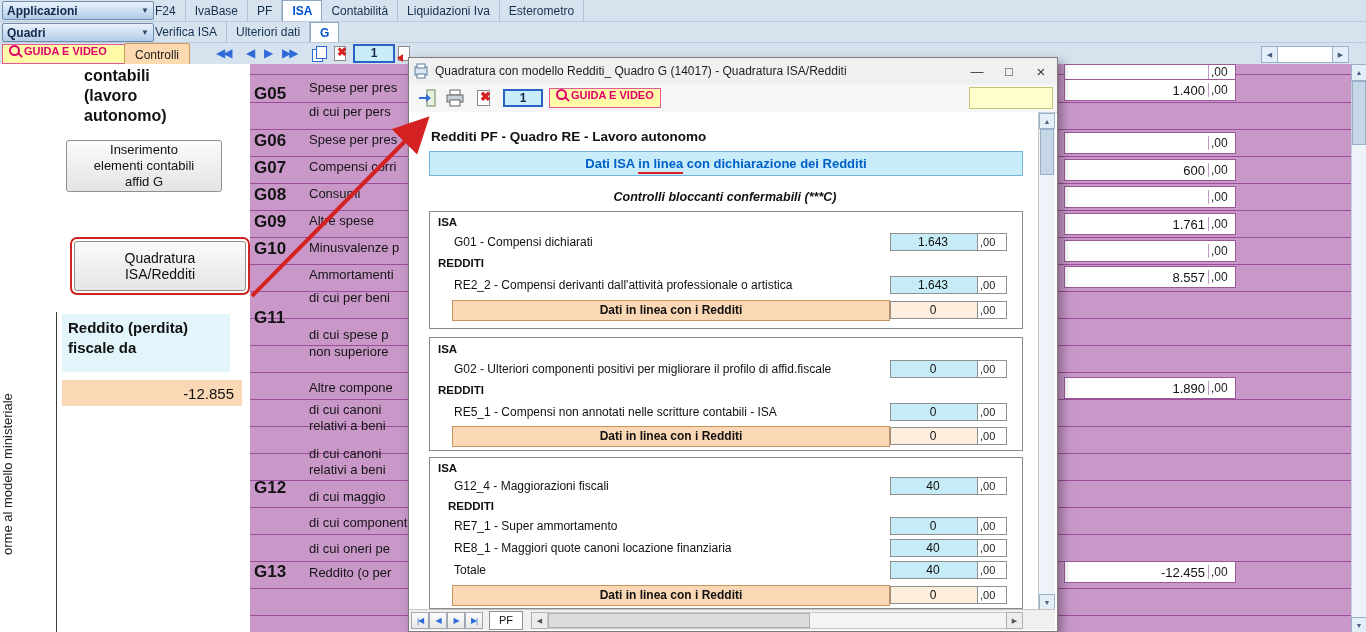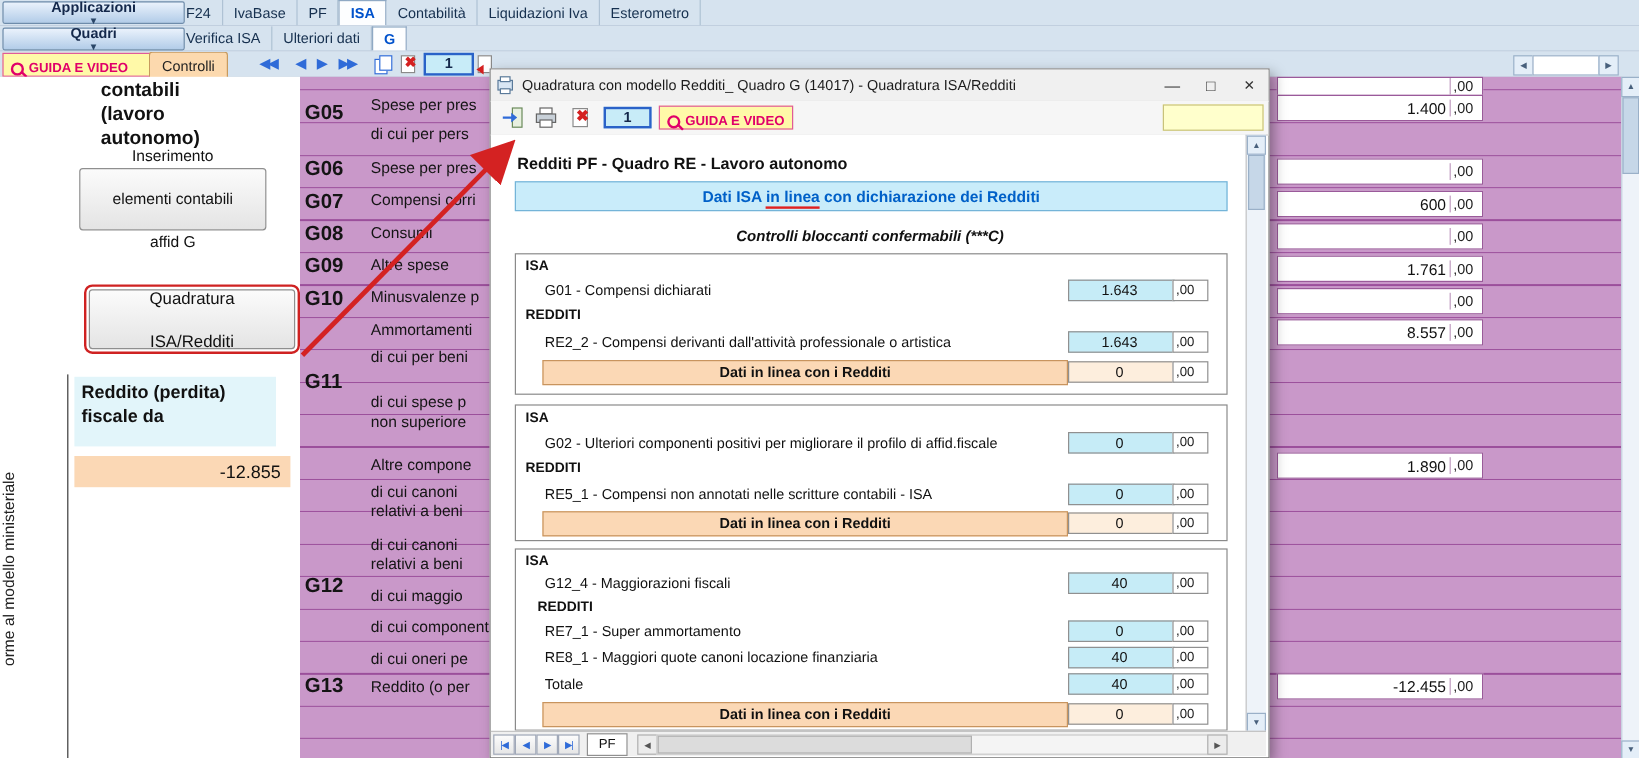--- a/index.html
+++ b/index.html
@@ -6,29 +6,29 @@
   #app{position:relative;width:1366px;height:632px;overflow:hidden;background:#ffffff;
        font-family:"Liberation Sans",sans-serif;color:#111;}
   .abs{position:absolute;}
   
   .bar{position:absolute;left:0;width:1366px;background:#d6e3ef;}
   #row1{top:0;height:21px;border-bottom:1px solid #bccadb;}
   #row2{top:22px;height:20px;border-bottom:1px solid #bccadb;}
   #row3{top:43px;height:21px;border-bottom:1px solid #a8bccc;}
   .combo{position:absolute;left:2px;width:142px;height:17px;background:linear-gradient(#eaf2fc,#b2cce8);
          border:1px solid #6e8cab;border-radius:2px;display:flex;align-items:center;
-         justify-content:center;font-size:12px;font-weight:bold;color:#14284b;padding:0 4px;flex-direction:column;}
+         justify-content:space-between;font-size:12px;font-weight:bold;color:#14284b;padding:0 4px;}
   .combo .combo-arrow{font-size:8px;color:#2a4668;}
   .tabs{position:absolute;display:flex;height:100%;}
   .tab{display:flex;align-items:center;padding:0 9px;font-size:12px;color:#16304f;
        border-right:1px solid #afc2d4;white-space:nowrap;}
   .tab.active{background:#fdfeff;border:1px solid #8fa9c4;border-bottom:none;
               color:#0052cc;font-weight:bold;}
   .guida-btn{position:absolute;height:18px;background:#fff9a8;border:1px solid #e05a9a;
-             color:#e0006a;font-weight:bold;font-size:11px;display:flex;align-items:flex-end;
+             color:#e0006a;font-weight:bold;font-size:11px;display:flex;align-items:flex-start;
              gap:4px;padding:0 6px;white-space:nowrap;}
   .mag{width:7px;height:7px;border:2px solid #e0006a;border-radius:50%;position:relative;flex:none;}
   .mag::after{content:"";position:absolute;width:6px;height:2px;background:#e0006a;
               transform:rotate(45deg);right:-5px;bottom:-2px;}
   .controlli{position:absolute;left:124px;top:0;width:64px;height:21px;background:#fcd9ae;
              border:1px solid #c79a5e;border-bottom:none;border-radius:3px 3px 0 0;
              display:flex;align-items:center;justify-content:center;font-size:12px;color:#222;}
   .navarrow{position:absolute;top:3px;font-size:12px;color:#2f6bd8;letter-spacing:-2px;cursor:default;}
   .pagebox{position:absolute;background:#c8ecf8;border:2px solid #2a62c8;text-align:center;
            font-size:12px;font-weight:bold;color:#14284b;}
@@ -44,21 +44,21 @@
           background-position:0 12px;}
   #leftpanel{position:absolute;left:0;top:64px;width:250px;height:568px;background:#fff;}
   .gcode{position:absolute;left:254px;font-size:17px;font-weight:bold;color:#141414;z-index:2;}
   .glabel{position:absolute;left:296px;font-size:13px;color:#141414;white-space:nowrap;z-index:2;margin-left:13px;}
   .vcell{position:absolute;left:1064px;width:170px;height:20px;background:#fff;
          border:1px solid #9a5a9a;display:flex;align-items:center;font-size:13px;z-index:2;}
   .vcell .num{flex:1;text-align:right;padding-right:3px;}
   .vcell .dec{width:24px;border-left:1px solid #c09cc0;padding-left:2px;font-size:12px;color:#222;}
   .panel-btn{position:absolute;background:linear-gradient(#fbfbfb,#e4e4e4);border:1px solid #8f8f8f;
              border-radius:3px;display:flex;flex-direction:column;align-items:center;
-             justify-content:center;font-size:13px;color:#111;text-align:center;line-height:16px;gap:20px;}
+             justify-content:center;font-size:13px;color:#111;text-align:center;line-height:16px;}
   .sidetext{position:absolute;left:0;top:316px;height:316px;width:18px;writing-mode:vertical-rl;
             transform:rotate(180deg);font-size:13px;color:#222;text-align:center;white-space:nowrap;}
   
   #dialog{position:absolute;left:408px;top:57px;width:648px;height:573px;background:#fff;
           border:1px solid #7c7c7c;box-shadow:4px 4px 10px rgba(0,0,0,.35);z-index:30;}
   .dlg-title{position:absolute;left:0;top:0;width:100%;height:26px;background:#f0f0f0;
              border-bottom:1px solid #dcdcdc;display:flex;align-items:center;font-size:12px;color:#1c1c1c;}
   .winbtn{width:32px;height:24px;display:flex;align-items:center;justify-content:center;
           font-size:13px;color:#333;}
   .dlg-toolbar{position:absolute;left:0;top:26px;width:100%;height:28px;background:#f6f6f6;

